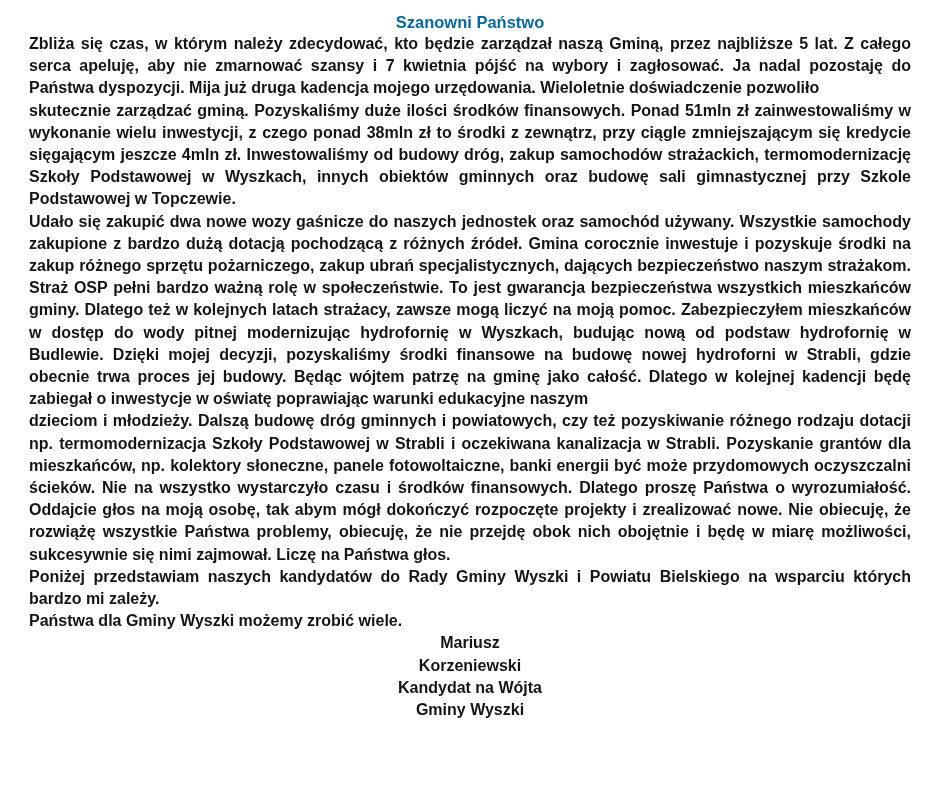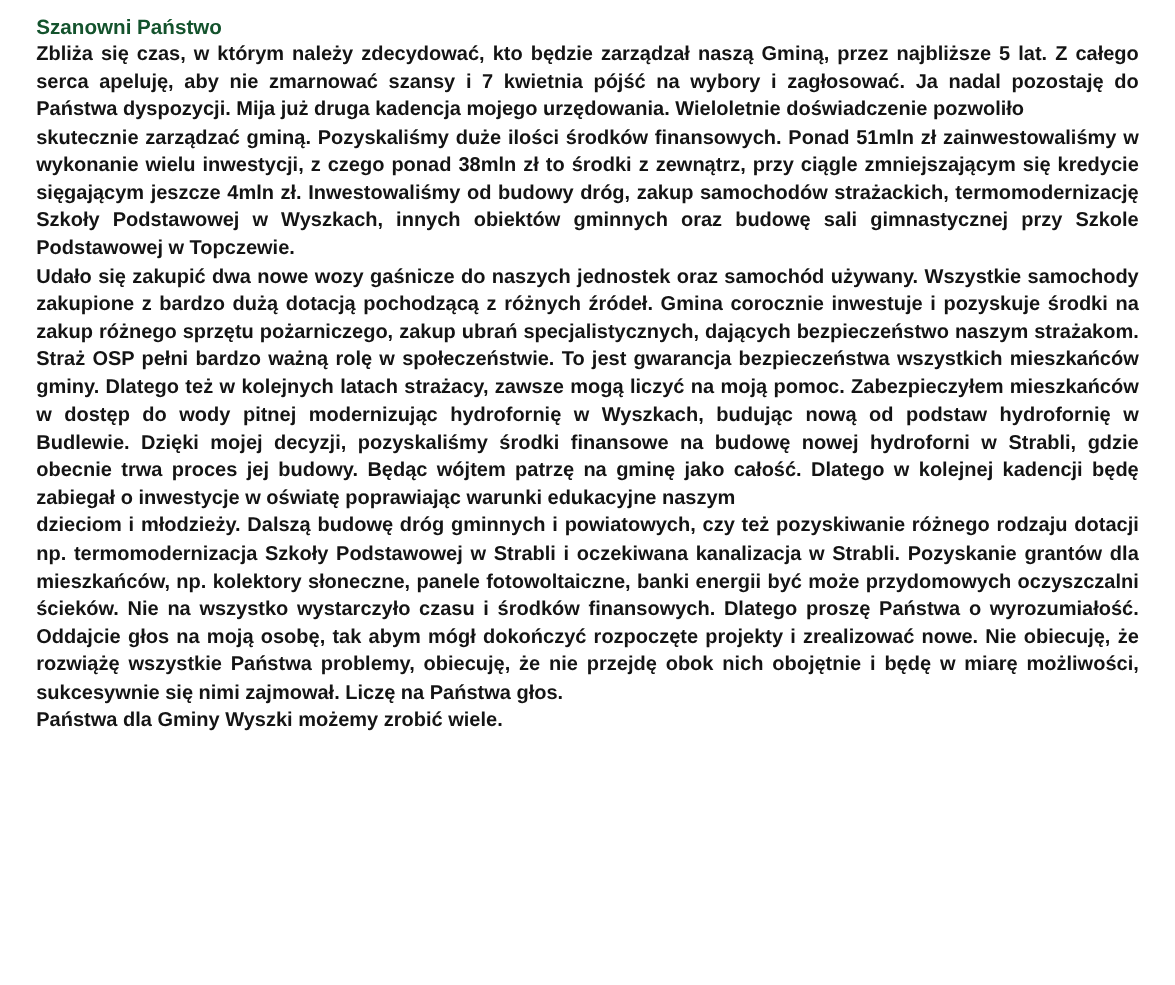--- a/index.html
+++ b/index.html
@@ -15,22 +15,22 @@
     padding: 11px 29px 0 29px;
     font-family: "Liberation Sans", sans-serif;
     font-weight: 700;
     color: #141414;
     font-size: 16px;
     line-height: 22.2px;
     overflow: hidden;
   }
   .title {
     margin: 0;
-    text-align: left;
-    color: #14532d;
+    text-align: center;
+    color: #0369a1;
     font-size: 16.5px;
     line-height: 22px;
     font-weight: 700;
   }
   .para {
     margin: 0;
     text-align: justify;
     text-justify: inter-word;
   }
   .signature {
@@ -48,17 +48,24 @@
   <h1 class="title">Szanowni Państwo</h1>
 
   <p class="para">Zbliża się czas, w którym należy zdecydować, kto będzie zarządzał naszą Gminą, przez najbliższe 5 lat. Z całego serca apeluję, aby nie zmarnować szansy i 7 kwietnia pójść na wybory i zagłosować. Ja nadal pozostaję do Państwa dyspozycji. Mija już druga kadencja mojego urzędowania. Wieloletnie doświadczenie pozwoliło</p>
 
   <p class="para">skutecznie zarządzać gminą. Pozyskaliśmy duże ilości środków finansowych. Ponad 51mln zł zainwestowaliśmy w wykonanie wielu inwestycji, z czego ponad 38mln zł to środki z zewnątrz, przy ciągle zmniejszającym się kredycie sięgającym jeszcze 4mln zł. Inwestowaliśmy od budowy dróg, zakup samochodów strażackich, termomodernizację Szkoły Podstawowej w Wyszkach, innych obiektów gminnych oraz budowę sali  gimnastycznej przy Szkole Podstawowej w Topczewie.</p>
 
   <p class="para">Udało się zakupić dwa nowe wozy gaśnicze do naszych jednostek oraz samochód używany. Wszystkie samochody zakupione z bardzo dużą dotacją pochodzącą z różnych źródeł. Gmina corocznie inwestuje i pozyskuje środki na zakup różnego sprzętu pożarniczego, zakup ubrań specjalistycznych, dających bezpieczeństwo naszym strażakom. Straż OSP pełni bardzo ważną rolę w społeczeństwie. To jest gwarancja bezpieczeństwa wszystkich mieszkańców gminy. Dlatego też w kolejnych latach strażacy, zawsze mogą liczyć na moją pomoc. Zabezpieczyłem mieszkańców w dostęp do wody pitnej modernizując hydrofornię w Wyszkach, budując nową od podstaw hydrofornię w Budlewie. Dzięki mojej decyzji, pozyskaliśmy środki finansowe na budowę nowej hydroforni w Strabli, gdzie obecnie trwa proces jej budowy. Będąc wójtem patrzę na gminę jako całość. Dlatego w kolejnej kadencji będę zabiegał o inwestycje w oświatę poprawiając warunki edukacyjne naszym</p>
 
   <p class="para">dzieciom i młodzieży. Dalszą budowę dróg gminnych i powiatowych, czy też pozyskiwanie różnego rodzaju dotacji np. termomodernizacja Szkoły Podstawowej w Strabli i oczekiwana kanalizacja w Strabli. Pozyskanie grantów dla mieszkańców, np. kolektory słoneczne, panele fotowoltaiczne, banki energii być może przydomowych oczyszczalni ścieków. Nie na wszystko wystarczyło czasu i środków finansowych. Dlatego proszę Państwa o wyrozumiałość. Oddajcie głos na moją osobę, tak abym mógł dokończyć rozpoczęte projekty i zrealizować nowe. Nie obiecuję, że rozwiążę wszystkie Państwa problemy, obiecuję, że nie przejdę obok nich obojętnie i będę w miarę możliwości, sukcesywnie się nimi zajmował. Liczę na Państwa głos.</p>
 
+  <p class="para">Poniżej przedstawiam naszych kandydatów do Rady Gminy Wyszki i Powiatu Bielskiego na wsparciu których bardzo mi zależy.</p>
 
   <p class="para">Państwa dla Gminy Wyszki możemy zrobić wiele.</p>
 
+  <div class="signature">
+    <div class="sig-line">Mariusz</div>
+    <div class="sig-line">Korzeniewski</div>
+    <div class="sig-line">Kandydat na Wójta</div>
+    <div class="sig-line">Gminy Wyszki</div>
+  </div>
 
 </div>
 
 </body></html>

